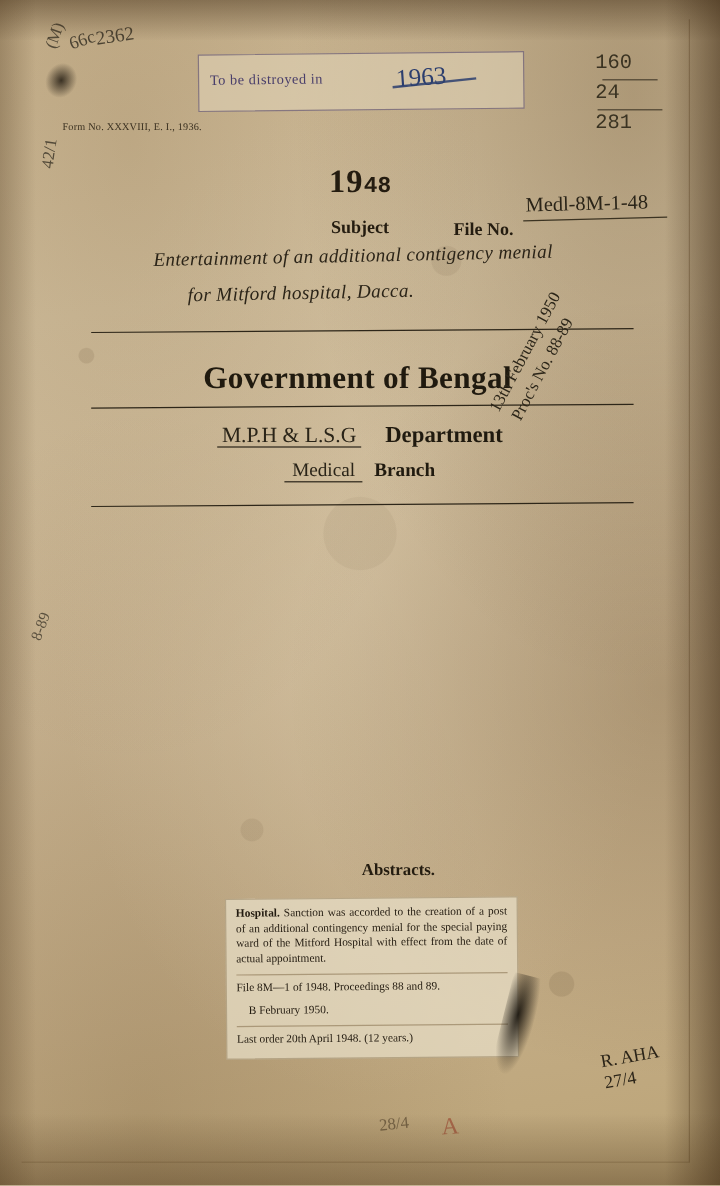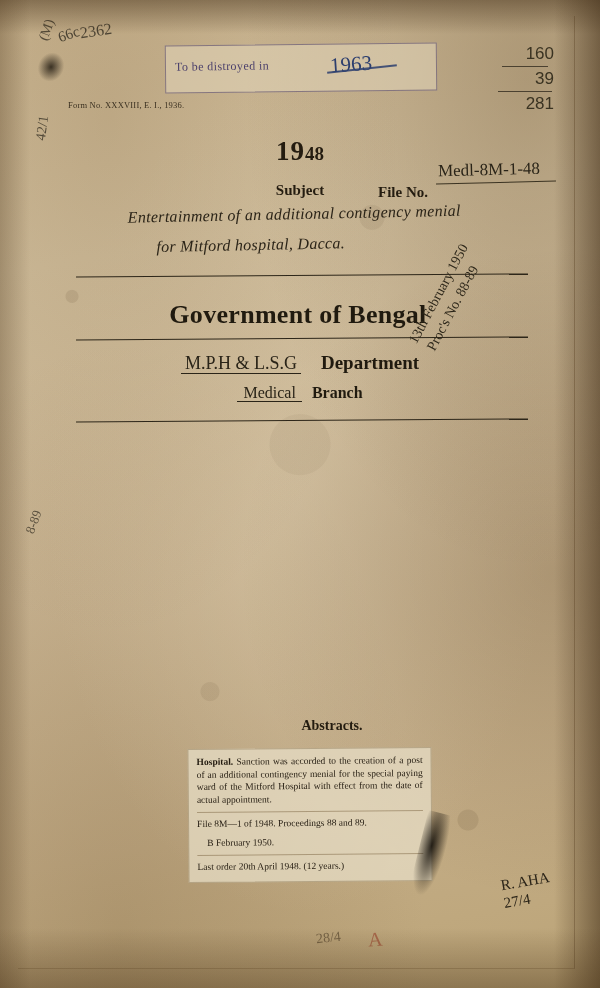--- a/index.html
+++ b/index.html
@@ -76,21 +76,21 @@
     font-family:"Liberation Serif", serif;font-size:21px;color:#2c3e6e;
     transform:rotate(-4deg);
   }
   .destroy-strike{
     position:absolute;left:327px;top:68px;width:70px;height:0;
     border-top:2px solid #2c3e6e;transform:rotate(-6deg);opacity:.85;
   }
 
   
   .form-no{
-    position:absolute;left:68px;top:100px;
+    position:absolute;left:52px;top:100px;
     font-family:"Liberation Serif", serif;font-size:8.5px;color:#3a3020;
     letter-spacing:.2px;
   }
 
   
   .scribble{
     position:absolute;color:#2f2a1f;font-family:"Liberation Serif", serif;
     pointer-events:none;
   }
   .sc-a{left:36px;top:22px;font-size:14px;transform:rotate(-70deg);opacity:.75;}
@@ -99,34 +99,34 @@
   .sc-d{left:30px;top:120px;font-size:14px;transform:rotate(-82deg);opacity:.75;}
   .sc-e{left:22px;top:514px;font-size:13px;transform:rotate(-70deg);opacity:.7;}
   .blot{
     position:absolute;left:38px;top:52px;width:26px;height:30px;
     background:radial-gradient(ellipse at 50% 50%, rgba(35,28,18,.85), rgba(35,28,18,0) 70%);
     transform:rotate(25deg);
   }
 
   
   .frac{
-    position:absolute;left:496px;top:44px;width:58px;text-align:right;
-    color:#3a3322;font-family:Liberation Sans, sans-serif;
+    position:absolute;left:496px;top:44px;width:58px;text-align:left;
+    color:#3a3322;font-family:Liberation Mono, monospace;
   }
   .frac .n{font-size:17px;line-height:20px;}
   .frac .l1{border-top:1px solid #4b4130;margin:2px 6px;}
   .frac .l2{border-top:1px solid #4b4130;margin:2px 2px;}
 
   
   .year{
     position:absolute;left:0;top:136px;width:600px;text-align:center;
     font-family:"Liberation Serif", serif;font-weight:bold;color:#241c10;
   }
   .year .big{font-size:27px;letter-spacing:1px;}
-  .year .small{font-size:19px;}
+  .year .small{font-size:19px;font-family:Liberation Mono, monospace;}
 
   .fileno-label{
     position:absolute;left:378px;top:184px;
     font-family:"Liberation Serif", serif;font-weight:bold;font-size:15px;color:#241c10;
   }
   .fileno-val{
     position:absolute;left:438px;top:160px;
     font-family:"Liberation Serif", serif;font-size:17px;color:#2a2418;
     transform:rotate(-1.5deg);
   }
@@ -259,21 +259,21 @@
   <div class="destroy-box"></div>
   <div class="destroy-text">To be distroyed in</div>
   <div class="destroy-year">1963</div>
   <div class="destroy-strike"></div>
 
   <div class="form-no">Form No. XXXVIII, E. I., 1936.</div>
 
   <div class="frac">
     <div class="n">160</div>
     <div class="l1"></div>
-    <div class="n">39</div>
+    <div class="n">24</div>
     <div class="l2"></div>
     <div class="n">281</div>
   </div>
 
   <div class="year">
     <span class="big">19</span><span class="small">48</span>
   </div>
 
   <div class="fileno-label">File No.</div>
   <div class="fileno-val">Medl-8M-1-48</div>

